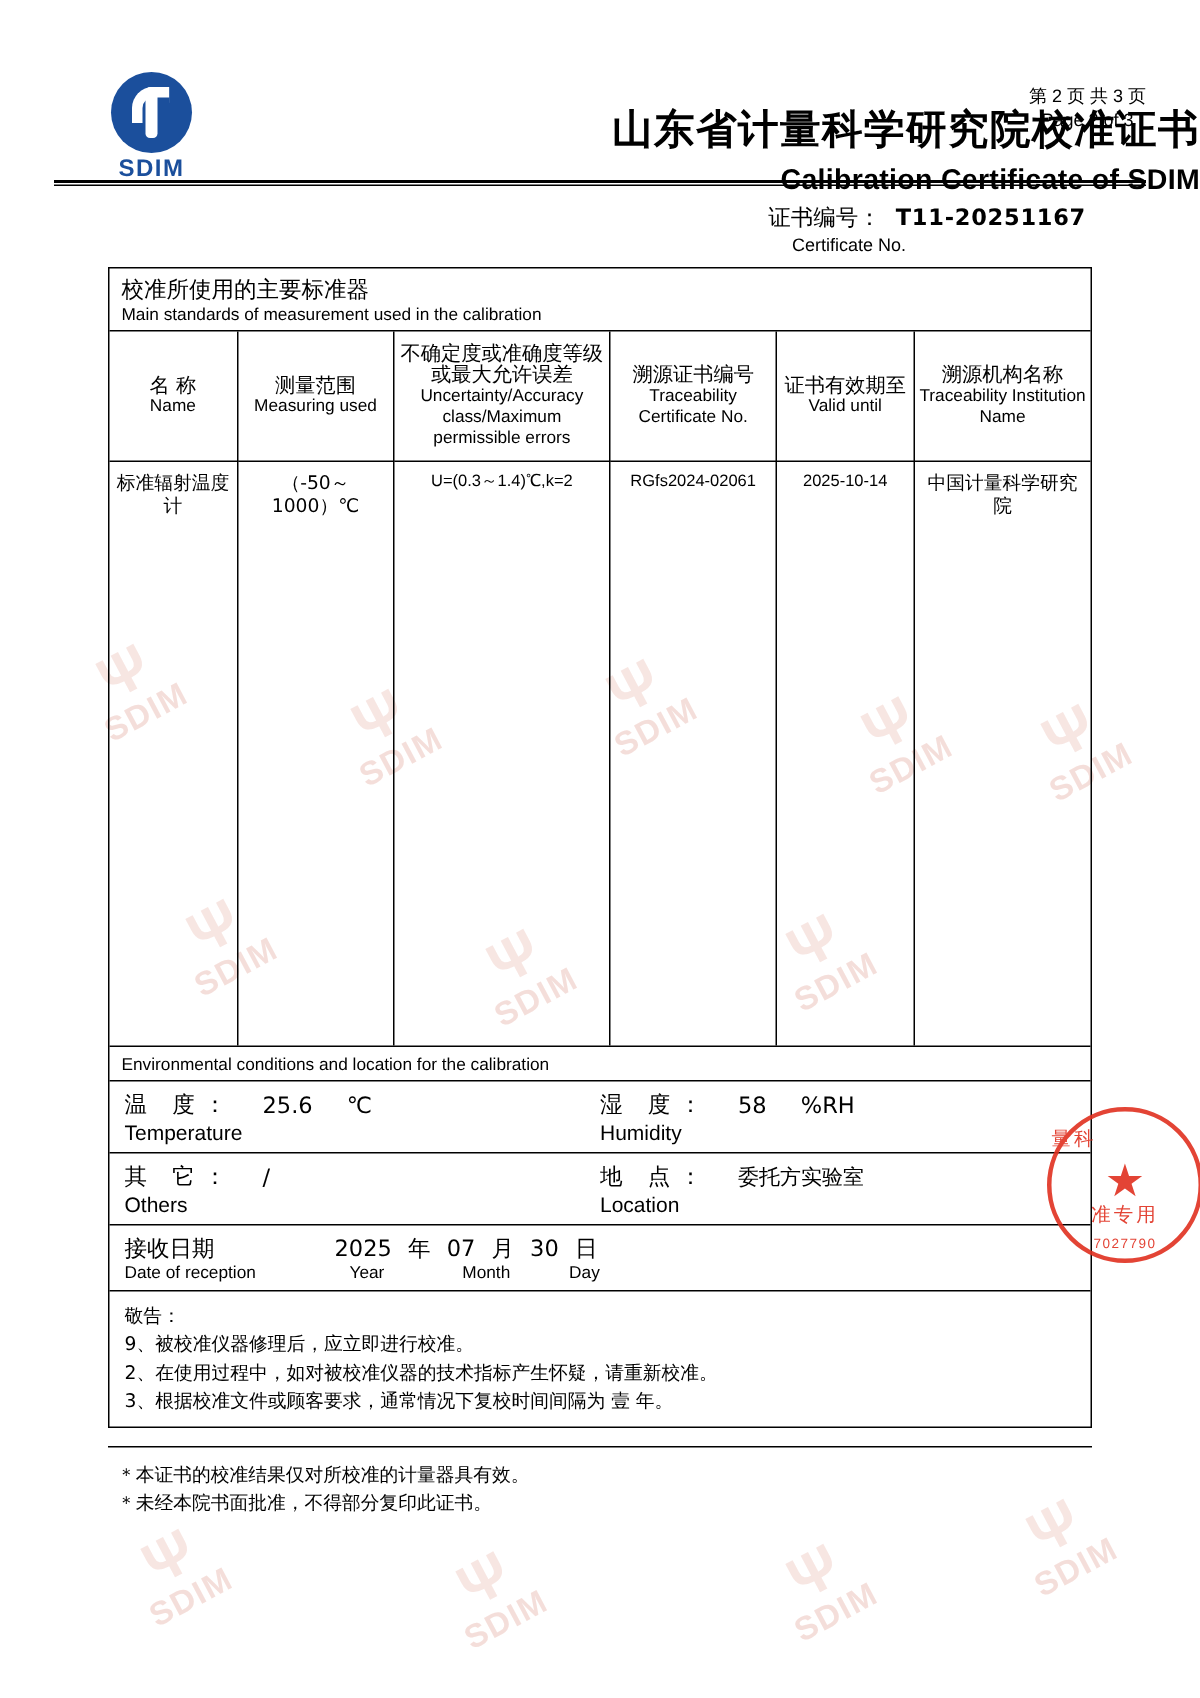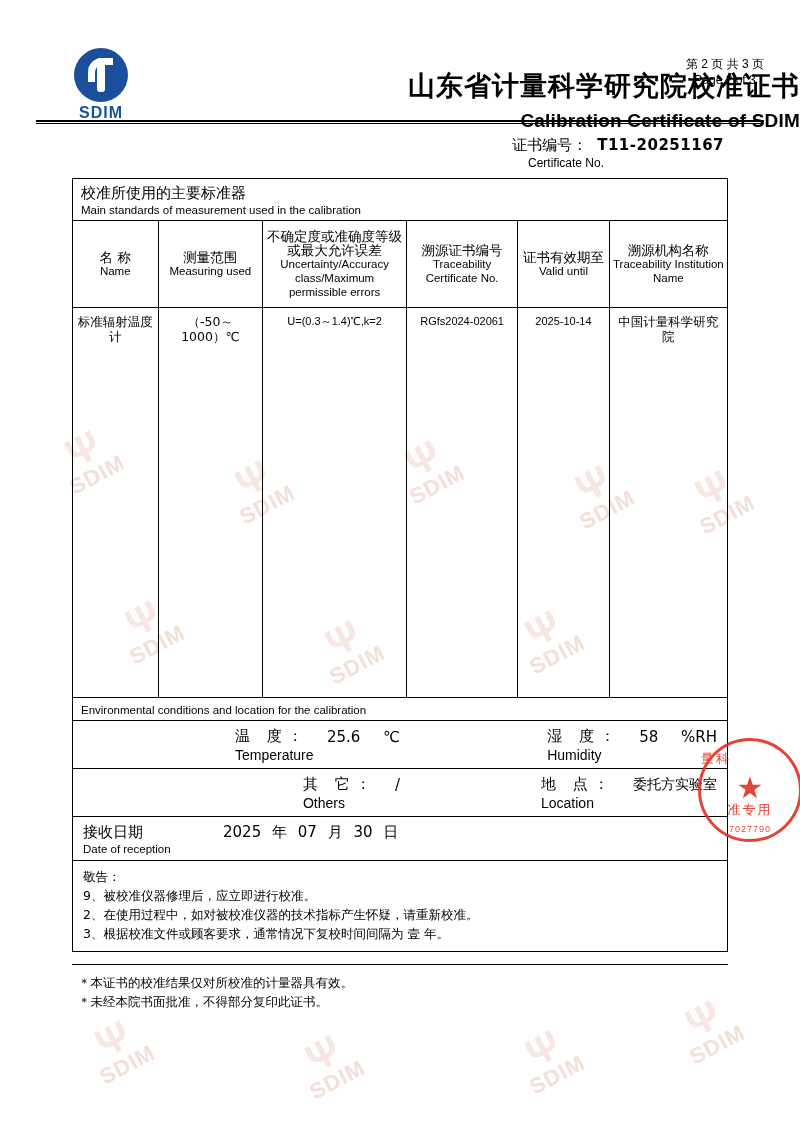--- a/index.html
+++ b/index.html
@@ -214,21 +214,21 @@
   }
   .env-head .cn { font-size: 15px; font-family: "DejaVu Sans", sans-serif; }
   .env-head .en { font-size: 11.5px; margin-top: 1px; }
 
   .env-row {
     display: flex;
     border-bottom: 1px solid #000;
     padding: 6px 10px 5px 10px;
     min-height: 46px;
   }
-  .env-row .half { width: 50%; display: flex; align-items: flex-start; justify-content: flex-end; }
+  .env-row .half { width: 50%; display: flex; align-items: flex-start; }
   .env-lbl { min-width: 92px; }
   .env-lbl .cn {
     font-size: 15px;
     font-family: "DejaVu Sans", sans-serif;
     letter-spacing: 6px;
   }
   .env-lbl .en { font-size: 14px; letter-spacing: 0; margin-top: 1px; }
   .env-val {
     font-size: 15px;
     font-family: "DejaVu Sans", sans-serif;
@@ -480,20 +480,25 @@
       </div>
       <div class="recv-date">
         <div class="cn">
           <span class="num">2025</span>
           <span>年</span>
           <span class="num">07</span>
           <span>月</span>
           <span class="num">30</span>
           <span>日</span>
         </div>
+        <div class="en">
+          <span class="e-year">Year</span>
+          <span class="e-month">Month</span>
+          <span>Day</span>
+        </div>
       </div>
     </div>
 
     <div class="notes">
       <div class="t">敬告：</div>
       <div class="t">9、被校准仪器修理后，应立即进行校准。</div>
       <div class="t">2、在使用过程中，如对被校准仪器的技术指标产生怀疑，请重新校准。</div>
       <div class="t">3、根据校准文件或顾客要求，通常情况下复校时间间隔为  壹  年。</div>
     </div>
   </div>

